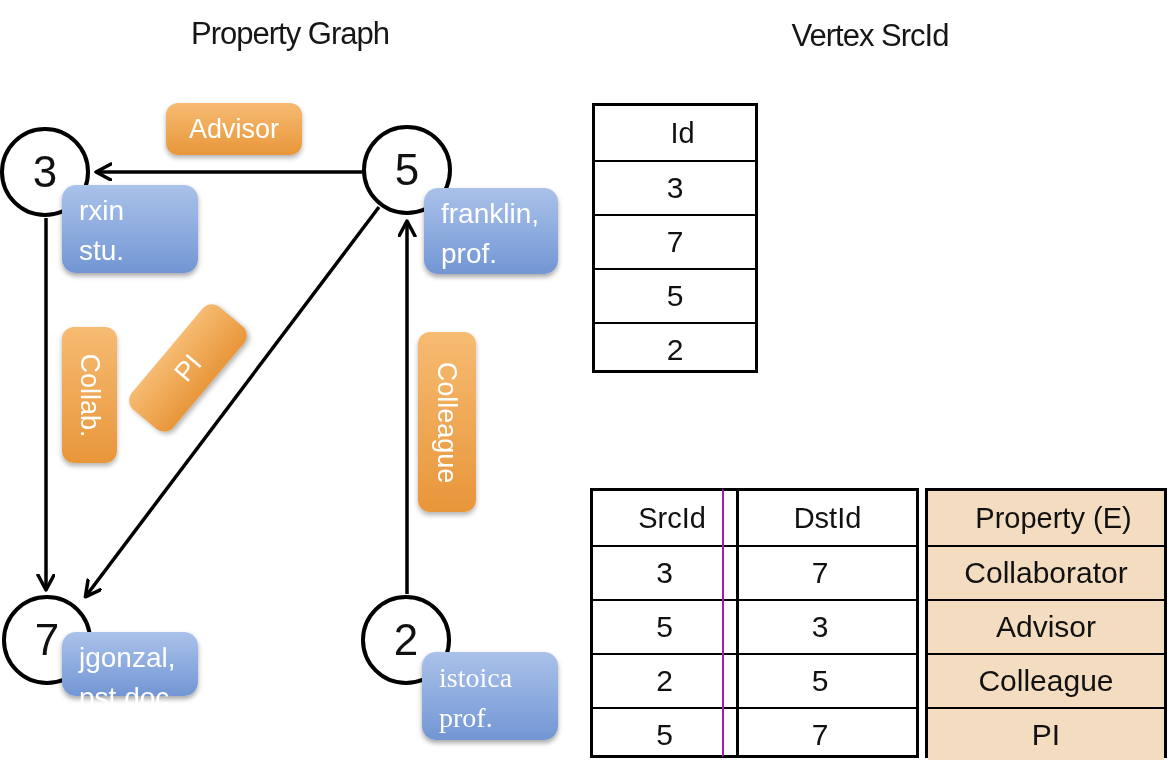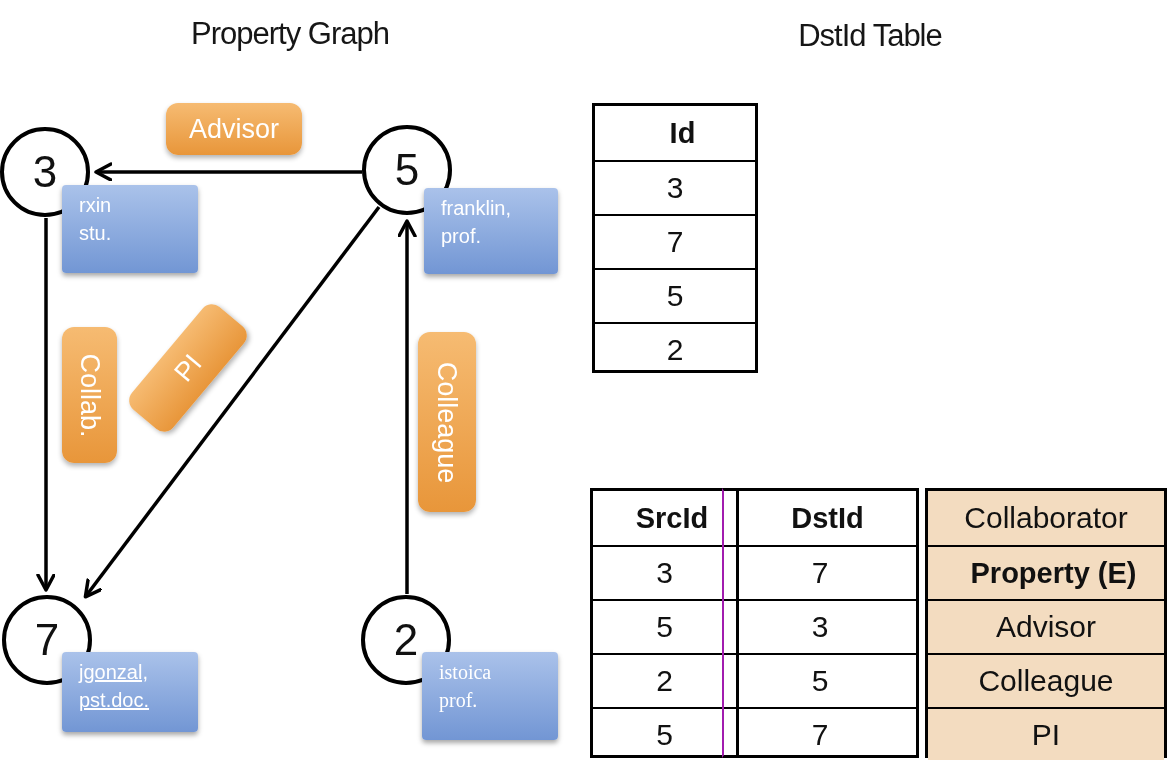--- a/index.html
+++ b/index.html
@@ -13,54 +13,54 @@
   }
   
   .vcircle {
     position:absolute; width:90px; height:90px; box-sizing:border-box;
     border:4px solid #000; border-radius:50%; background:#fff;
     display:flex; align-items:center; justify-content:center;
     font-size:44px; color:#111;
   }
   
   .bluebox {
-    position:absolute; box-sizing:border-box; border-radius:4px;
+    position:absolute; box-sizing:border-box; border-radius:14px;
     background:linear-gradient(#aac2ea, #7296d4);
-    color:#fff; font-size:20px; line-height:1.42;
+    color:#fff; font-size:28px; line-height:1.42;
     padding:6px 6px 0 17px; box-shadow:0 3px 5px rgba(0,0,0,.35);
   }
   
   .obox {
     position:absolute; box-sizing:border-box; border-radius:12px;
     background:linear-gradient(#f6bb72, #e8963a);
     color:#fff; font-size:27px;
     display:flex; align-items:center; justify-content:center;
     box-shadow:0 3px 5px rgba(0,0,0,.3);
   }
   .vtext { transform:rotate(90deg); white-space:nowrap; }
   
   .tcol { position:absolute; box-sizing:border-box; border:3px solid #000; }
   .tcell {
     box-sizing:border-box; height:54px; border-top:2px solid #000;
     display:flex; align-items:center; justify-content:center;
     font-size:30px; color:#111; white-space:nowrap;
   }
   .tcell:first-child { border-top:none; }
-  .thead { font-weight:bold; font-size:29px;padding-left:15px; }
+  .thead { font-weight:normal; font-size:29px;padding-left:15px; }
   .bg-blue { background:#cdd9ee; }
   .bg-tan  { background:#f3dcc0; }
   svg.edges { position:absolute; left:0; top:0; }
 </style>
 </head>
 <body>
 
 <div id="stage">
 
   <div class="title" style="left:20px; top:16px; width:540px;">Property Graph</div>
-  <div class="title" style="left:600px; top:18px; width:540px;">DstId Table</div>
+  <div class="title" style="left:600px; top:18px; width:540px;">Vertex SrcId</div>
 
   <svg class="edges" width="585" height="760" viewBox="0 0 585 760">
     <defs>
       <marker id="arrow" markerUnits="userSpaceOnUse" markerWidth="22" markerHeight="20" refX="15" refY="9" orient="auto">
         <path d="M1,1 L16,9 L1,17" fill="none" stroke="#000" stroke-width="3.5" stroke-linecap="round" stroke-linejoin="round"></path>
       </marker>
     </defs>
     <line x1="362" y1="172" x2="97" y2="172" stroke="#000" stroke-width="3.5" marker-end="url(#arrow)"></line>
     <line x1="46" y1="218" x2="46" y2="589" stroke="#000" stroke-width="3.5" marker-end="url(#arrow)"></line>
     <line x1="379" y1="207" x2="86" y2="596" stroke="#000" stroke-width="3.5" marker-end="url(#arrow)"></line>
@@ -81,21 +81,21 @@
   </div>
 
   <div class="bluebox" style="left:62px; top:185px; width:136px; height:88px;">
     <div>rxin</div>
     <div>stu.</div>
   </div>
   <div class="bluebox" style="left:424px; top:188px; width:134px; height:86px;">
     <div>franklin,</div>
     <div>prof.</div>
   </div>
-  <div class="bluebox" style="left:62px; top:652px; width:136px; height:80px;text-decoration:underline;">
+  <div class="bluebox" style="left:62px; top:632px; width:136px; height:64px;">
     <div>jgonzal,</div>
     <div>pst.doc.</div>
   </div>
   <div class="bluebox" style="left:422px; top:652px; width:136px; height:88px;font-family:Liberation Serif, serif;">
     <div>istoica</div>
     <div>prof.</div>
   </div>
 
   <div class="obox" style="left:166px; top:103px; width:136px; height:52px;">
     <span>Advisor</span>
@@ -129,20 +129,20 @@
 
   <div class="tcol" style="left:722px; top:488px; width:197px; height:270px; border-left:2px solid #a21caf;">
     <div class="tcell thead">DstId</div>
     <div class="tcell">7</div>
     <div class="tcell">3</div>
     <div class="tcell">5</div>
     <div class="tcell">7</div>
   </div>
 
   <div class="tcol" style="left:925px; top:488px; width:242px; height:270px;">
+    <div class="tcell thead bg-tan">Property (E)</div>
     <div class="tcell bg-tan">Collaborator</div>
-    <div class="tcell thead bg-tan">Property (E)</div>
     <div class="tcell bg-tan">Advisor</div>
     <div class="tcell bg-tan">Colleague</div>
     <div class="tcell bg-tan">PI</div>
   </div>
 
 </div>
 
 </body></html>

